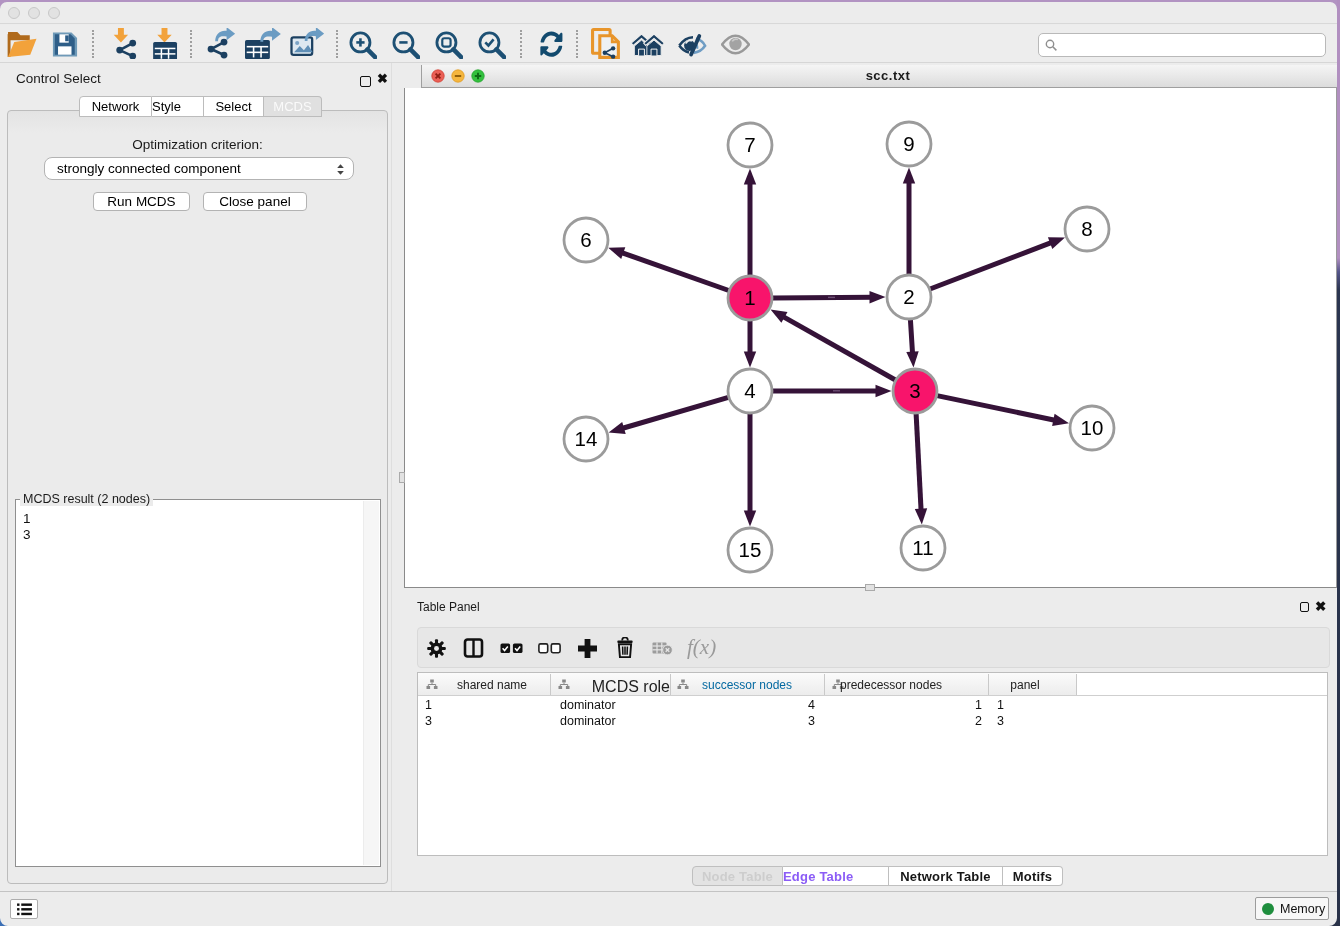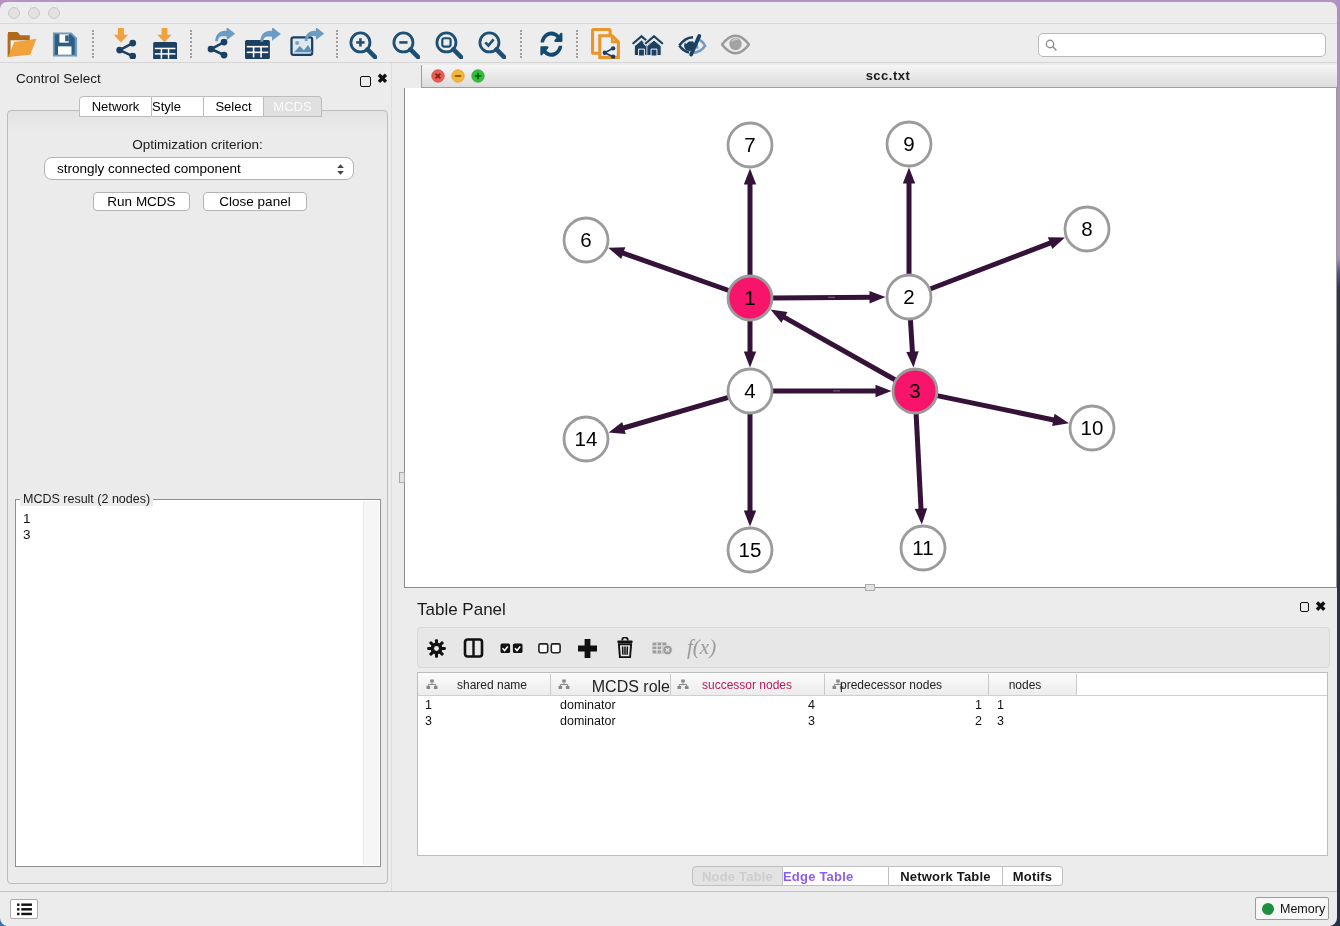--- a/index.html
+++ b/index.html
@@ -249,21 +249,21 @@
     </svg>
 </div>
 <div class="abs" style="left:93px;top:192px;width:97px;height:19px;background:#fff;border:1px solid #b3b3b3;border-radius:4px;font-size:13.5px;text-align:center;line-height:17px">Run MCDS</div>
 <div class="abs" style="left:203px;top:192px;width:104px;height:19px;background:#fff;border:1px solid #b3b3b3;border-radius:4px;font-size:13.5px;text-align:center;line-height:17px">Close panel</div>
 
 <div class="abs" style="left:15px;top:499px;width:366px;height:368px;border:1px solid #8f8f8f;background:#fff"></div>
 <div class="abs" style="left:20px;top:492px;font-size:12.5px;background:#ebebeb;padding:0 3px;color:#1a1a1a">MCDS result (2 nodes)</div>
 <div class="abs" style="left:363px;top:501px;width:16px;height:364px;background:#f6f6f6;border-left:1px solid #ececec"></div>
 <div class="abs" style="left:23px;top:511px;font-size:13.5px;line-height:16px;color:#111">1<br>3</div>
 
-<div class="abs" style="left:417px;top:600px;font-size:17px;color:#1a1a1a">Table Panel</div>
+<div class="abs" style="left:417px;top:600px;font-size:12px;color:#1a1a1a">Table Panel</div>
 <div class="abs" style="left:1300px;top:602px;width:9px;height:10px;border:1.6px solid #111;border-radius:2px"></div>
 <div class="abs" style="left:1315px;top:598px;font-size:13.5px;font-weight:bold;color:#111">✖</div>
 <div class="abs" style="left:417px;top:627px;width:913px;height:41px;background:#e7e7e7;border:1px solid #d9d9d9;border-radius:4px"></div>
 <svg style="position:absolute;left:427px;top:639px" width="19" height="19" viewBox="0 0 20 20">
     <g fill="#111">
       <circle cx="10" cy="10" r="6.2"></circle>
       <rect x="8.4" y="0.2" width="3.2" height="5" rx="1" transform="rotate(0 10 10)"></rect>
       <rect x="8.4" y="0.2" width="3.2" height="5" rx="1" transform="rotate(45 10 10)"></rect>
       <rect x="8.4" y="0.2" width="3.2" height="5" rx="1" transform="rotate(90 10 10)"></rect>
       <rect x="8.4" y="0.2" width="3.2" height="5" rx="1" transform="rotate(135 10 10)"></rect>
@@ -353,23 +353,23 @@
     <svg width="12" height="11" viewBox="0 0 12 11" style="position:absolute;left:0;top:0">
       <rect x="4.2" y="0.5" width="3.6" height="3" fill="#888"></rect>
       <rect x="0.5" y="7" width="3.6" height="3" fill="#888"></rect>
       <rect x="7.9" y="7" width="3.6" height="3" fill="#888"></rect>
       <path d="M6,3.5 V5.5 M2.3,7 V5.5 H9.7 V7" fill="none" stroke="#888" stroke-width="1"></path>
     </svg>
   </div>
 <div class="abs" style="left:550px;top:678px;width:0px"></div>
 <div class="abs" style="left:434px;top:678px;width:116px;text-align:center;font-size:12px;color:#222">shared name</div>
 <div class="abs" style="left:566px;top:678px;width:104px;text-align:right;font-size:16px;color:#222">MCDS role</div>
-<div class="abs" style="left:672px;top:678px;width:150px;text-align:center;font-size:12px;color:#be185d">successor nodes</div>
+<div class="abs" style="left:672px;top:678px;width:150px;text-align:center;font-size:12px;color:#0369a1">successor nodes</div>
 <div class="abs" style="left:840px;top:678px;width:148px;text-align:left;font-size:12px;color:#222">predecessor nodes</div>
-<div class="abs" style="left:988px;top:678px;width:74px;text-align:center;font-size:12px;color:#222">nodes</div>
+<div class="abs" style="left:988px;top:678px;width:74px;text-align:center;font-size:12px;color:#222">panel</div>
 <div class="abs" style="left:425px;top:698px;font-size:12.5px;color:#111">1</div>
 <div class="abs" style="left:560px;top:698px;font-size:12.5px;color:#111">dominator</div>
 <div class="abs" style="left:745px;top:698px;width:70px;text-align:right;font-size:12.5px;color:#111">4</div>
 <div class="abs" style="left:912px;top:698px;width:70px;text-align:right;font-size:12.5px;color:#111">1</div>
 <div class="abs" style="left:997px;top:698px;font-size:12.5px;color:#111">1</div>
 <div class="abs" style="left:425px;top:714px;font-size:12.5px;color:#111">3</div>
 <div class="abs" style="left:560px;top:714px;font-size:12.5px;color:#111">dominator</div>
 <div class="abs" style="left:745px;top:714px;width:70px;text-align:right;font-size:12.5px;color:#111">3</div>
 <div class="abs" style="left:912px;top:714px;width:70px;text-align:right;font-size:12.5px;color:#111">2</div>
 <div class="abs" style="left:997px;top:714px;font-size:12.5px;color:#111">3</div>

